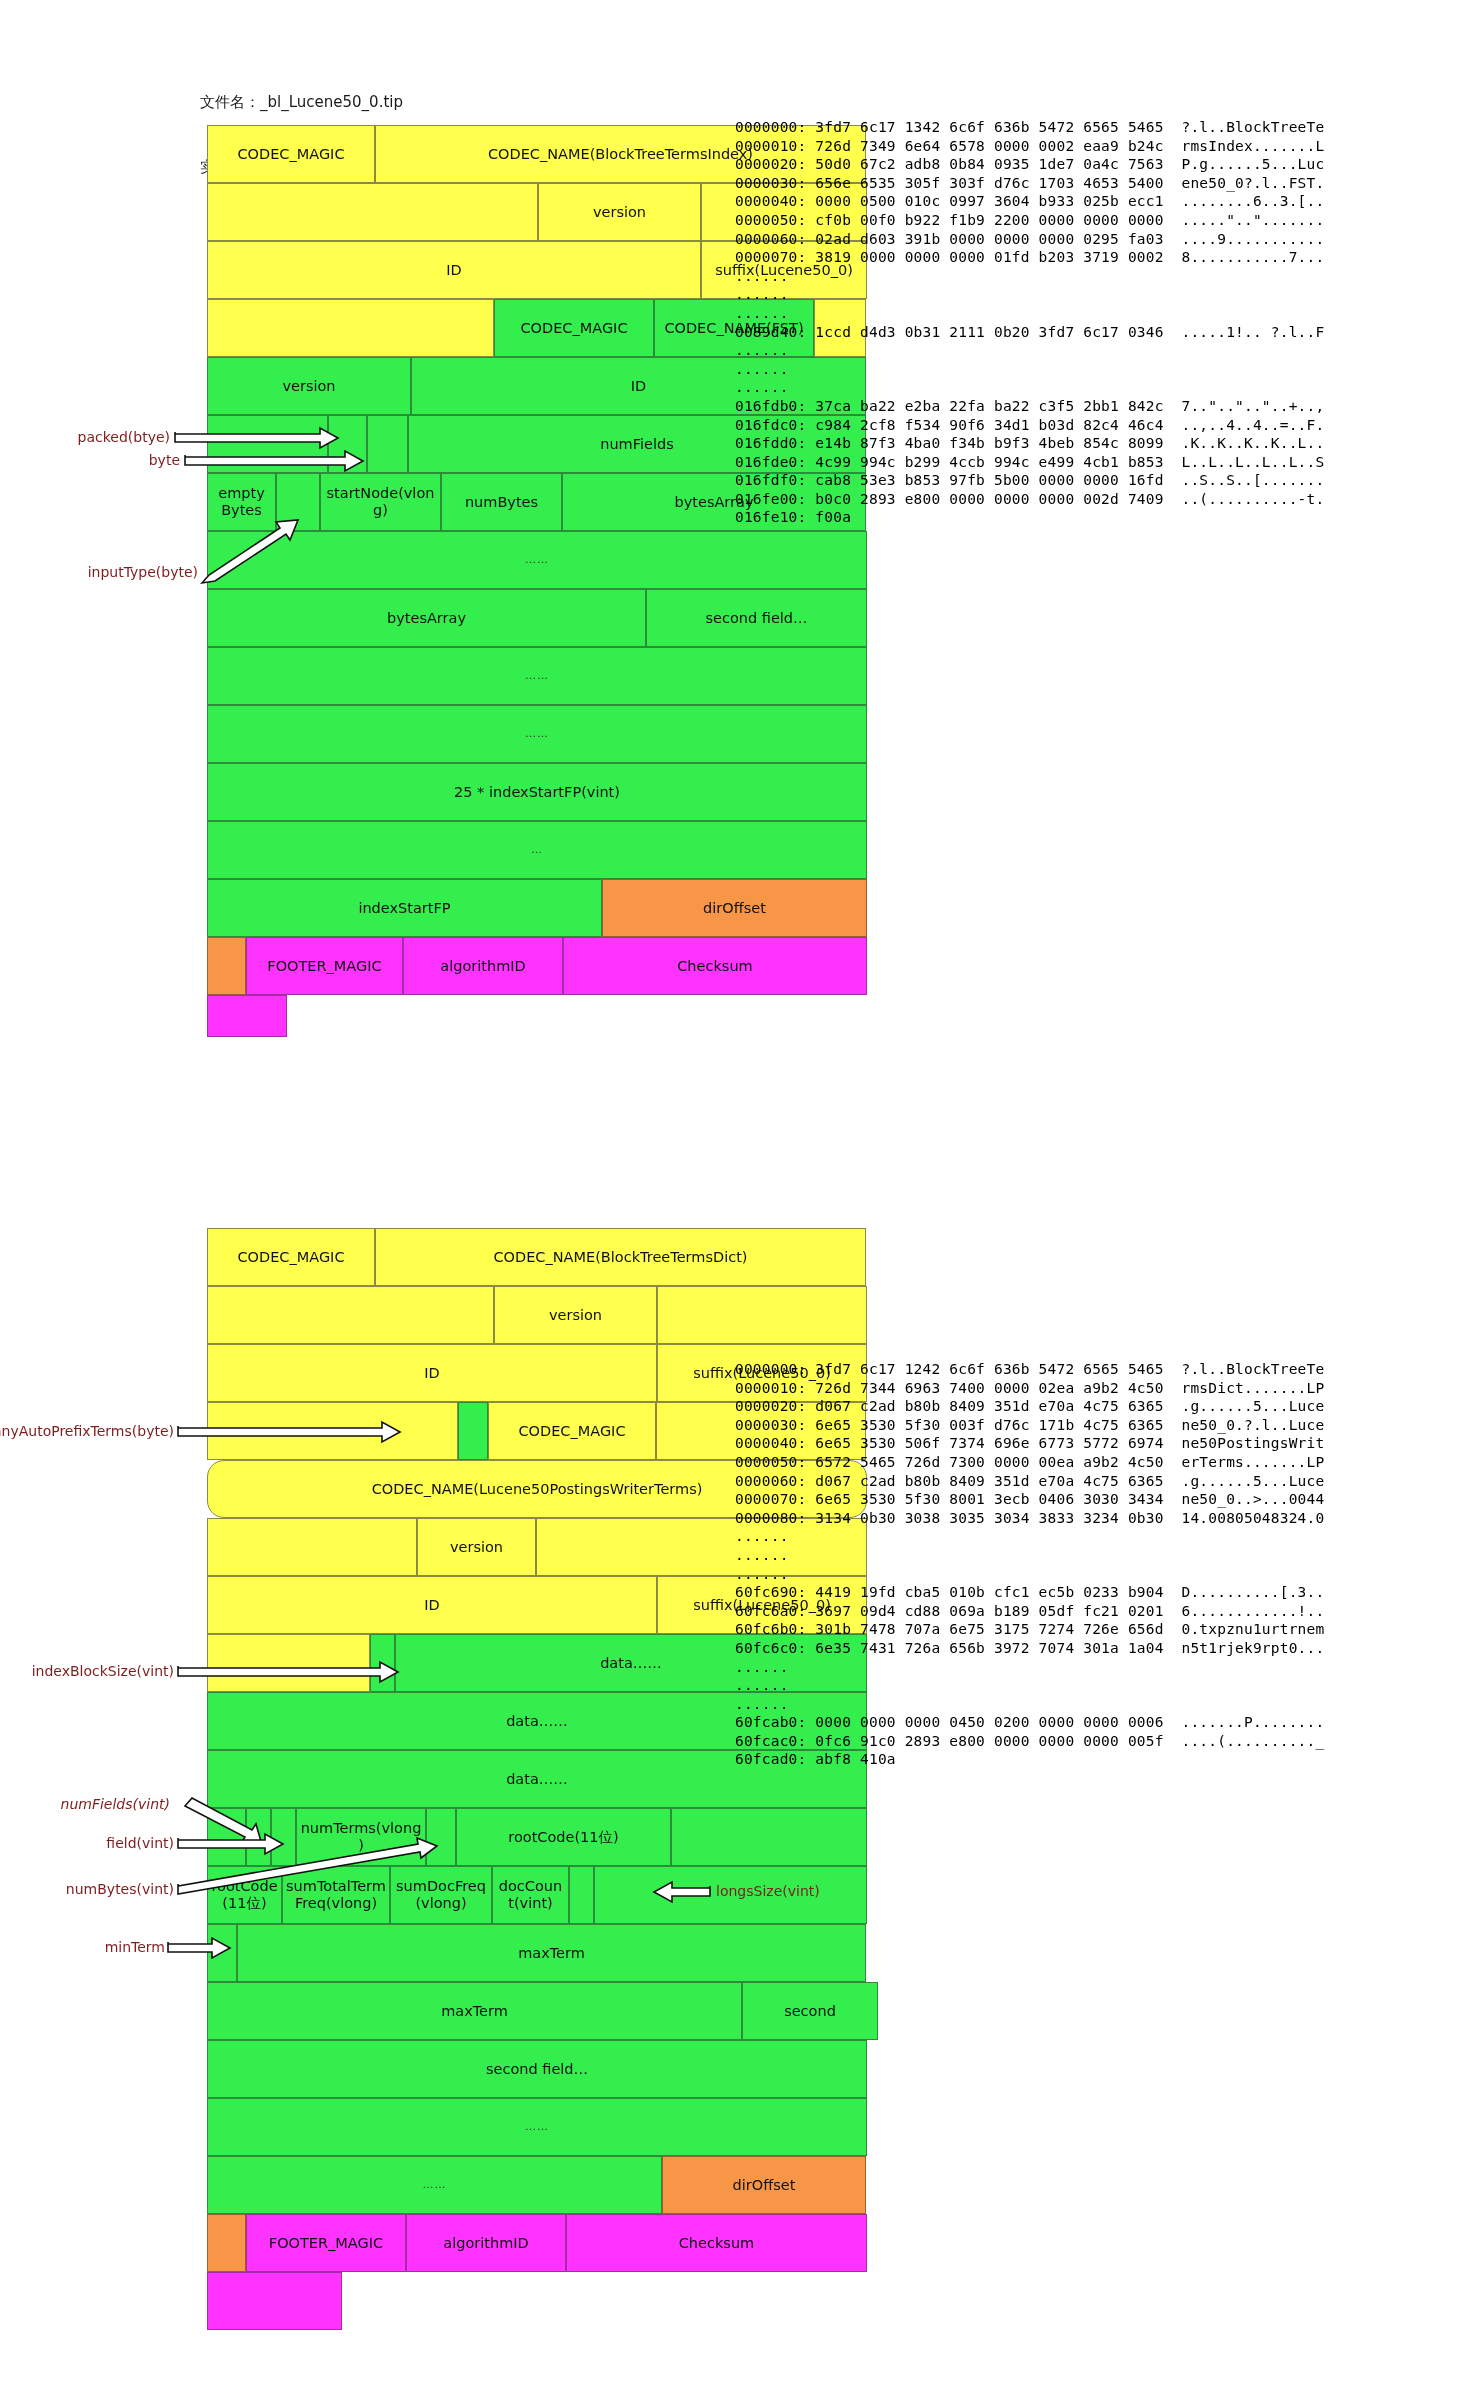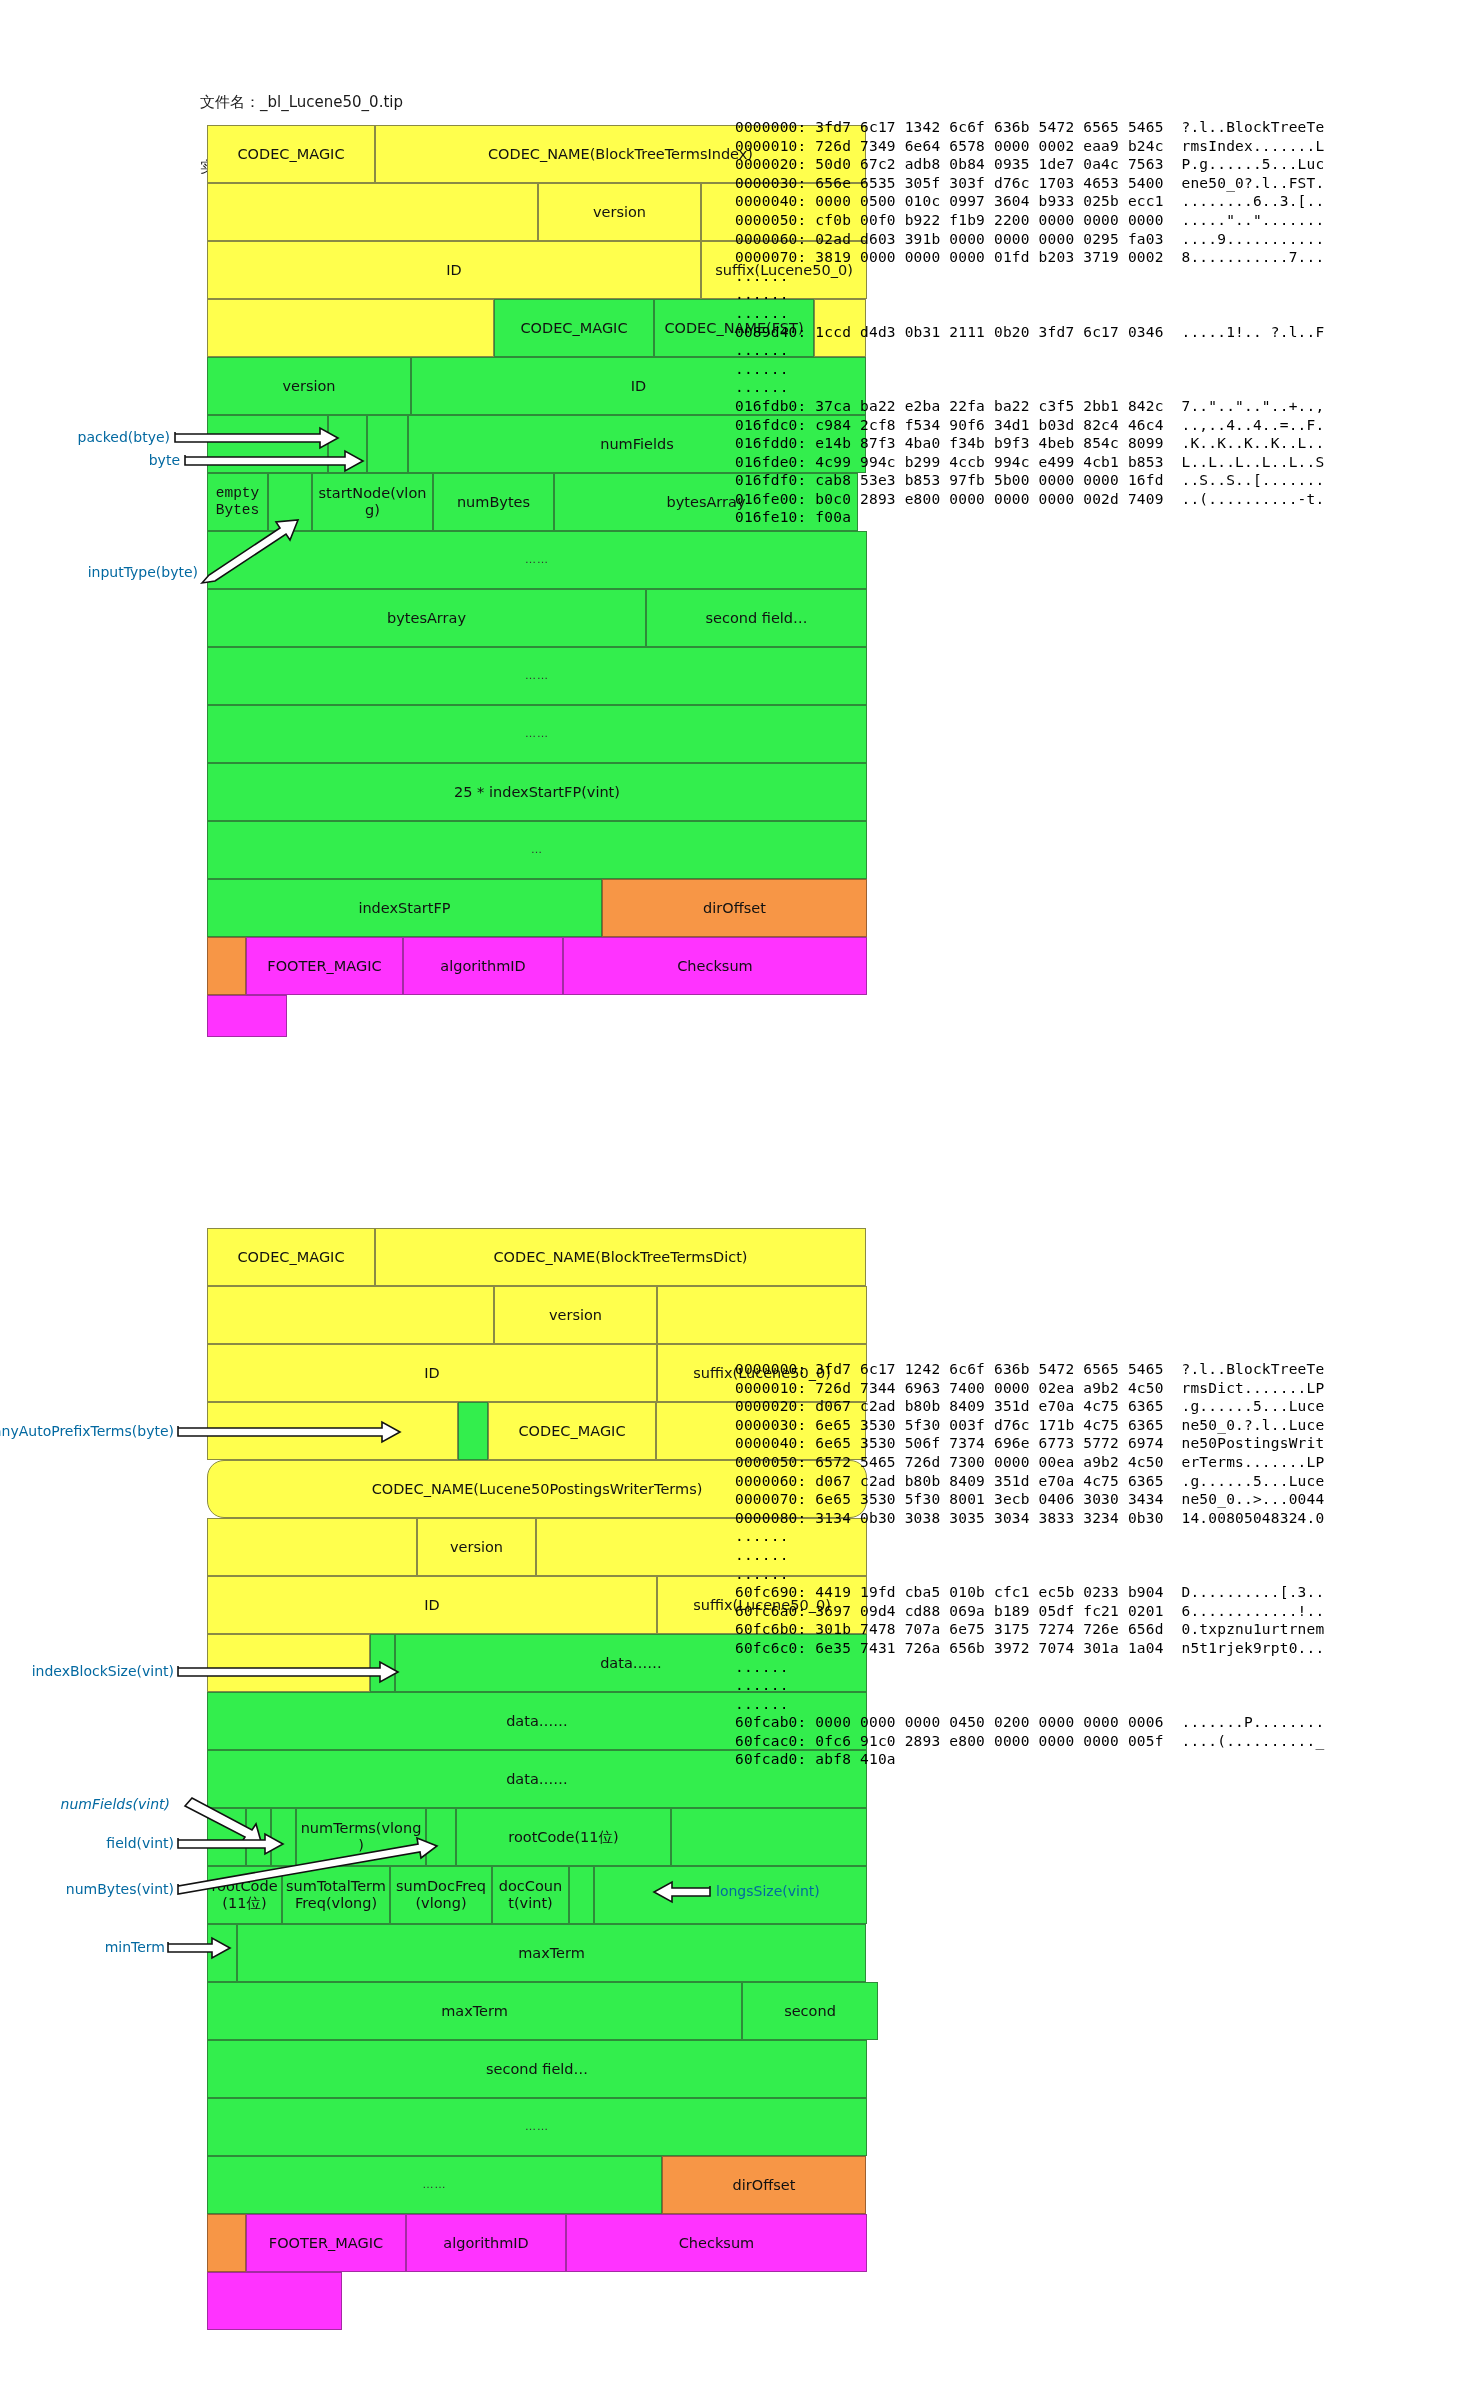--- a/index.html
+++ b/index.html
@@ -24,21 +24,21 @@
   .o{background:#f79646;border-color:#9c6030;}
   .m{background:#ff33ff;border-color:#a32ba3;}
   .ellipsis{font-size:11px;letter-spacing:1px;color:#333;}
   .hex{
     position:absolute;
     font-family:"DejaVu Sans Mono","Liberation Mono",monospace;
     font-size:14.5px;line-height:18.6px;white-space:pre;color:#000;
     letter-spacing:0.2px;
   }
   .annots{position:absolute;left:0;top:0;width:1457px;height:2390px;pointer-events:none;}
-  .alabel{position:absolute;font-size:14px;white-space:nowrap;color:#0369a1;text-align:right;}
+  .alabel{position:absolute;font-size:14px;white-space:nowrap;color:#7f1d1d;text-align:right;}
   .alabel.l{transform:translate(-100%,-50%);}
   .alabel.r{transform:translate(0,-50%);text-align:left;}
 </style>
 </head>
 <body>
 
 <div class="diagram">
 
   <div class="caption" style="left:200px;top:48px;">
     <div>文件名：_bl_Lucene50_0.tip</div>
@@ -69,21 +69,21 @@
         <div class="cell g" style="width: 204px;">version</div>
         <div class="cell g" style="width: 455px;">ID</div>
       </div>
       <div class="row" style="height: 58px;">
         <div class="cell g" style="width: 121px;"></div>
         <div class="cell g" style="width: 39px;"></div>
         <div class="cell g" style="width: 41px;"></div>
         <div class="cell g" style="width: 458px;">numFields</div>
       </div>
       <div class="row" style="height: 58px;">
-        <div class="cell g" style="width: 61px; font-family: Liberation Mono, monospace;">empty Bytes</div>
+        <div class="cell g" style="width: 69px;">empty Bytes</div>
         <div class="cell g" style="width: 44px;"></div>
         <div class="cell g" style="width: 121px;">startNode(vlong)</div>
         <div class="cell g" style="width: 121px;">numBytes</div>
         <div class="cell g" style="width: 304px;">bytesArray</div>
       </div>
       <div class="row" style="height: 58px;">
         <div class="cell g ellipsis" style="width: 660px;">……</div>
       </div>
       <div class="row" style="height: 58px;">
         <div class="cell g" style="width: 439px;">bytesArray</div>

